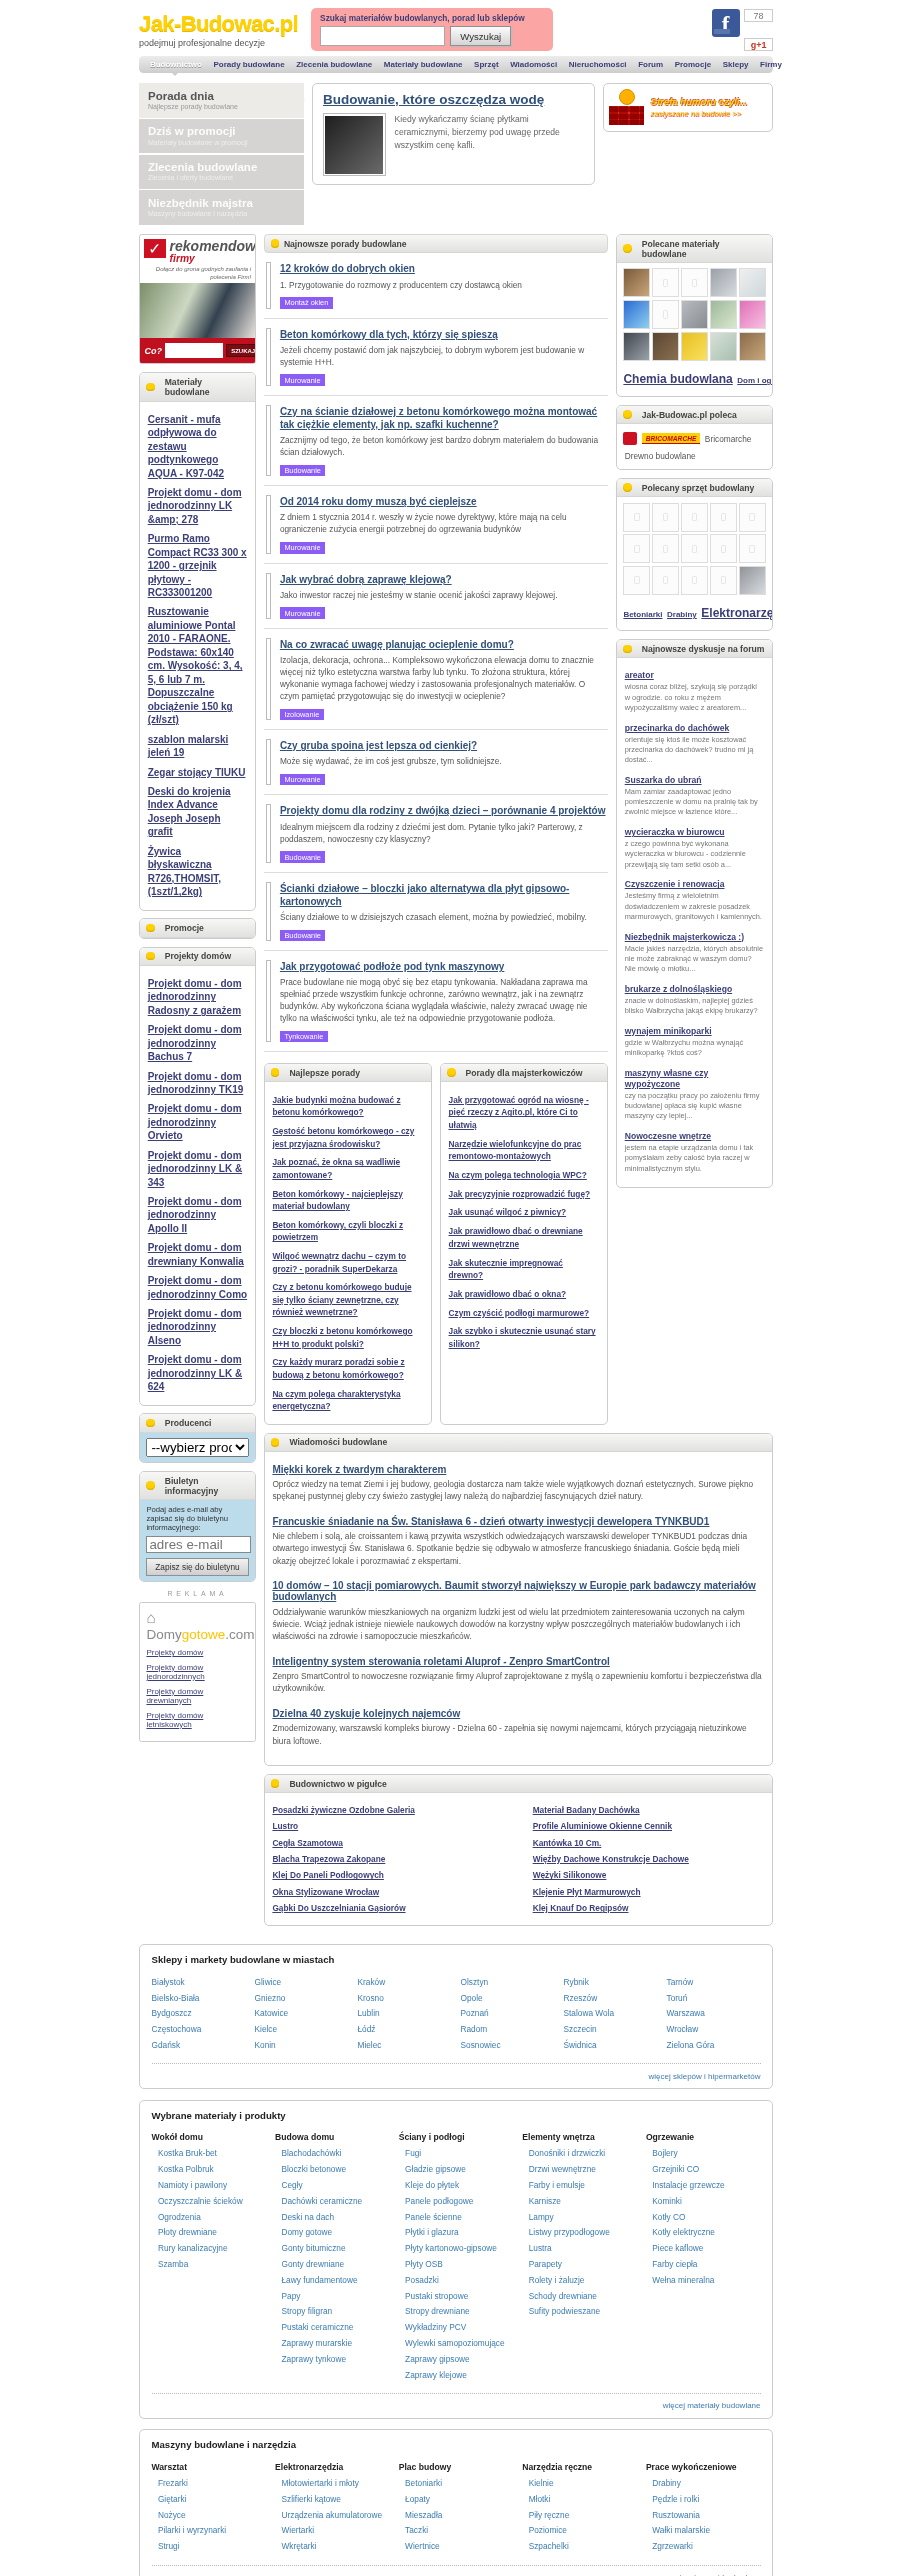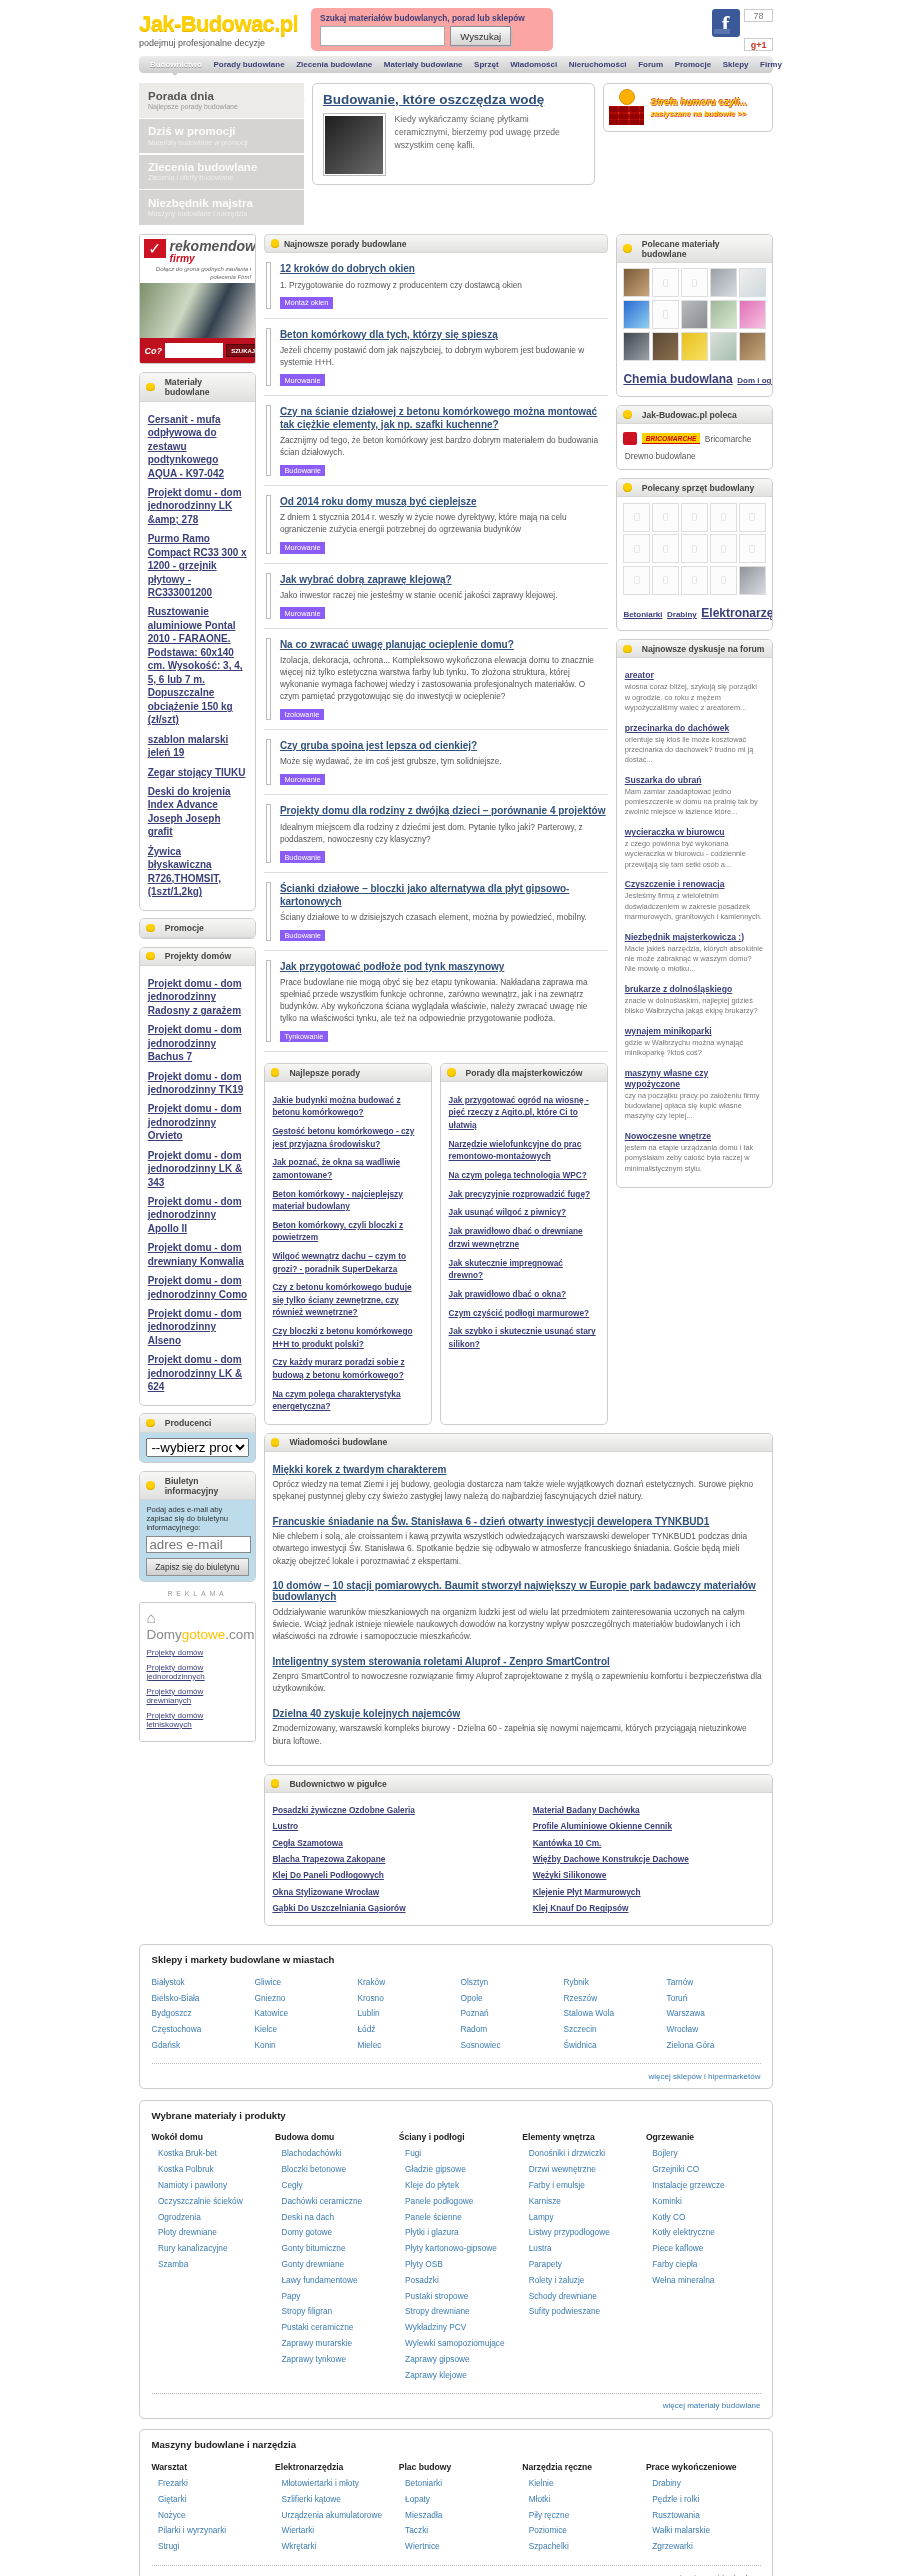--- a/index.html
+++ b/index.html
@@ -42,21 +42,21 @@
   .ph-frame{padding:1.3px;border:0.6px solid #bbb;background:#fff;flex:none;}
   .ph{display:block;background:#ddd;}
   .feature-text{font-size:8.6px;color:#666;line-height:1.5;}
   .rcol{width:170px;flex:none;}
   
   .humor{display:flex;align-items:center;gap:6.4px;padding:5.1px;border:0.6px solid #ccc;border-radius:5.1px;background:#fff;}
   .humor-art{width:35px;height:36px;position:relative;flex:none;}
   .bricks{position:absolute;bottom:0;left:0;width:35px;height:19px;background:repeating-linear-gradient(0deg,#d43322 0 5.1px,#fff 5.1px 6.4px),repeating-linear-gradient(90deg,#d43322 0 9px,#fff 9px 10.3px);background-blend-mode:multiply;background-color:#d43322;}
   .guy{position:absolute;top:0;left:9.6px;width:14px;height:14px;border-radius:50%;background:#ffb000;border:0.6px solid #d89000;}
   .humor-l1{color:#ffd103;font-weight:bold;font-style:italic;font-size:9.6px;text-shadow:0.6px 0.6px 0 #cc5544,-0.6px -0.6px 0 #cc5544;}
-  .humor-l2{color:#ffc103;font-weight:bold;font-style:italic;font-size:7.7px;text-shadow:0.6px 0.6px 0 #d44;margin-top:1.9px;}
+  .humor-l2{color:#ffc103;font-weight:normal;font-style:italic;font-size:7.7px;text-shadow:0.6px 0.6px 0 #d44;margin-top:1.9px;}
   
   .main{display:flex;gap:7.7px;align-items:flex-start;}
   .left{width:117px;flex:none;}
   .rightarea{flex:1;min-width:0;}
   .centerrow{display:flex;gap:7.7px;align-items:flex-start;}
   .center{flex:1;min-width:0;}
   .right{width:157px;flex:none;}
   
   .box{border:0.6px solid #ccc;border-radius:5.1px;margin-bottom:7.7px;background:#fff;overflow:hidden;}
   .box-h{background:linear-gradient(#f7f7f5,#e1e1df);border-bottom:0.6px solid #d6d6d4;padding:3.8px 6.4px;font-size:8.6px;font-weight:bold;color:#444;display:flex;align-items:center;gap:10px;}

